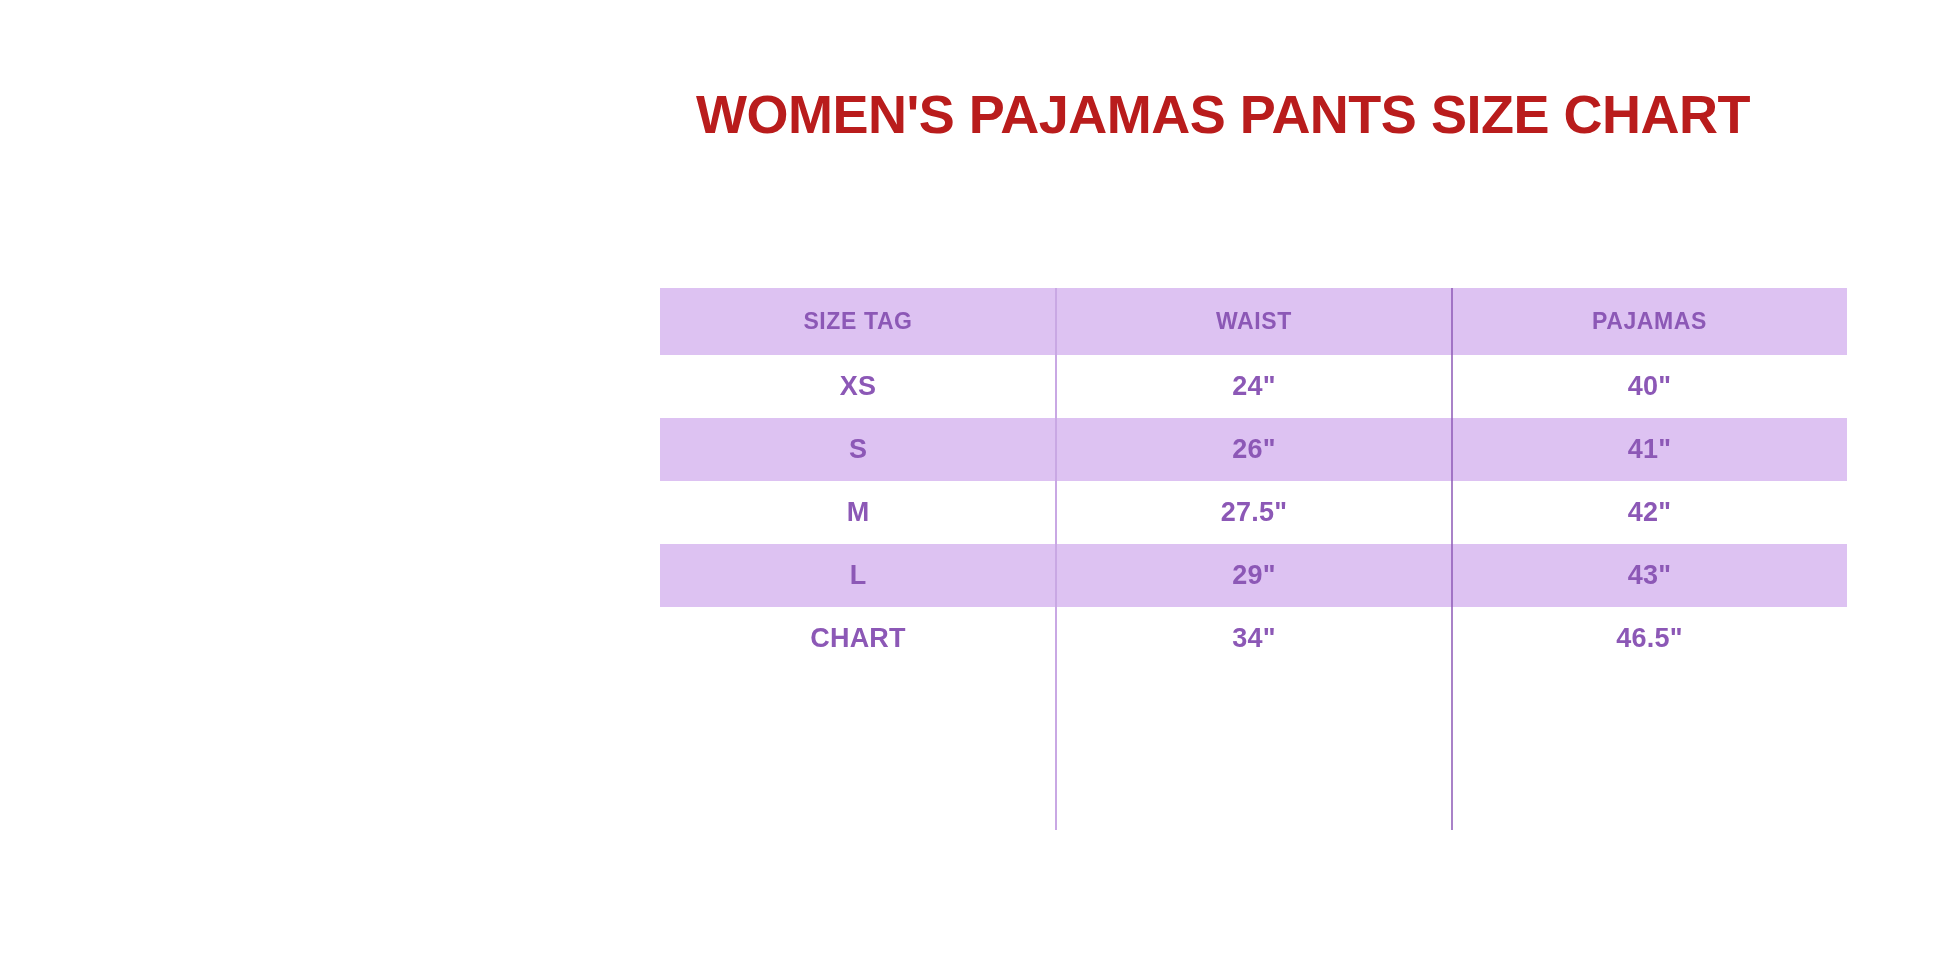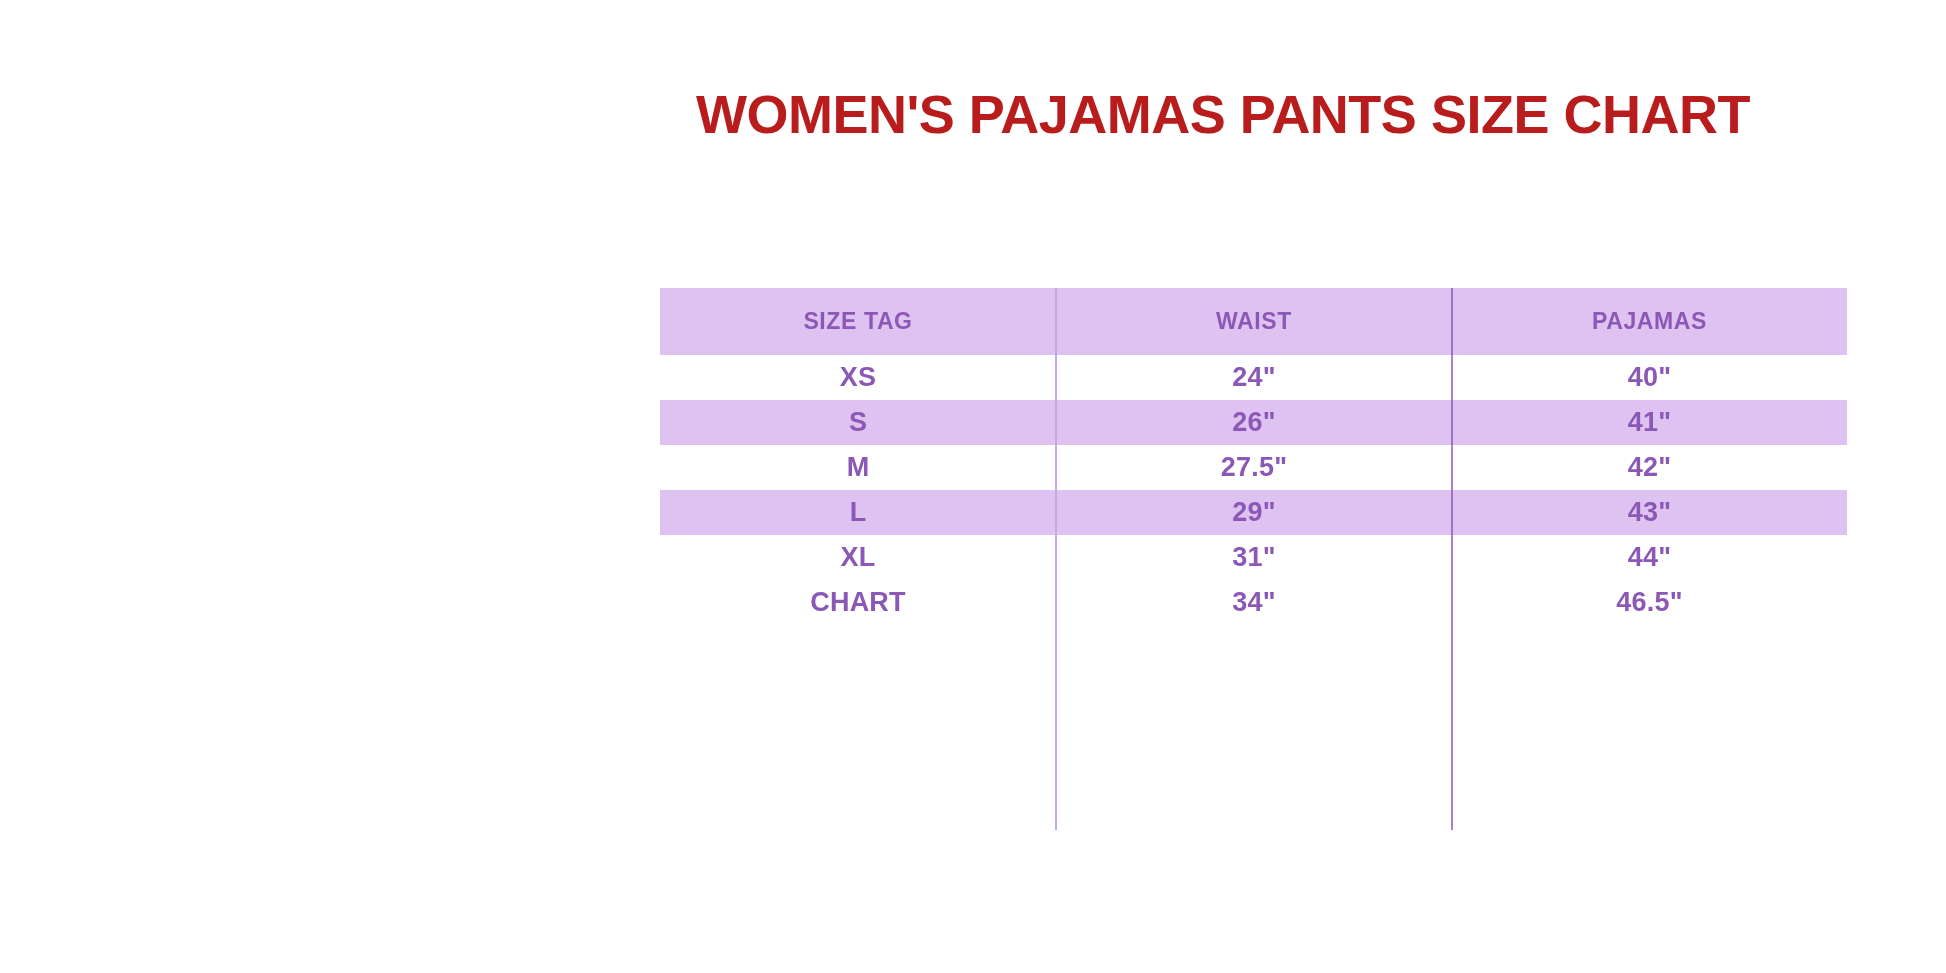--- a/index.html
+++ b/index.html
@@ -70,21 +70,21 @@
   
   table.size-table thead th {
     height: 67px;
     background: #ddc2f2;
     font-size: 23px;
     letter-spacing: 0.6px;
   }
 
   
   table.size-table tbody td {
-    height: 45px;
+    height: 63px;
     font-size: 27px;
     letter-spacing: 0.2px;
   }
   table.size-table tbody tr.band td {
     background: #ddc2f2;
   }
   table.size-table tbody tr.plain td {
     background: #ffffff;
   }
 
@@ -142,25 +142,20 @@
           <td>M</td>
           <td>27.5"</td>
           <td>42"</td>
         </tr>
         <tr class="band">
           <td>L</td>
           <td>29"</td>
           <td>43"</td>
         </tr>
         <tr class="plain">
-          <td>XL</td>
-          <td>31"</td>
-          <td>44"</td>
-        </tr>
-        <tr class="plain">
           <td>CHART</td>
           <td>34"</td>
           <td>46.5"</td>
         </tr>
       </tbody>
     </table>
 
     <div class="divider d1"></div>
     <div class="divider d2"></div>
 

